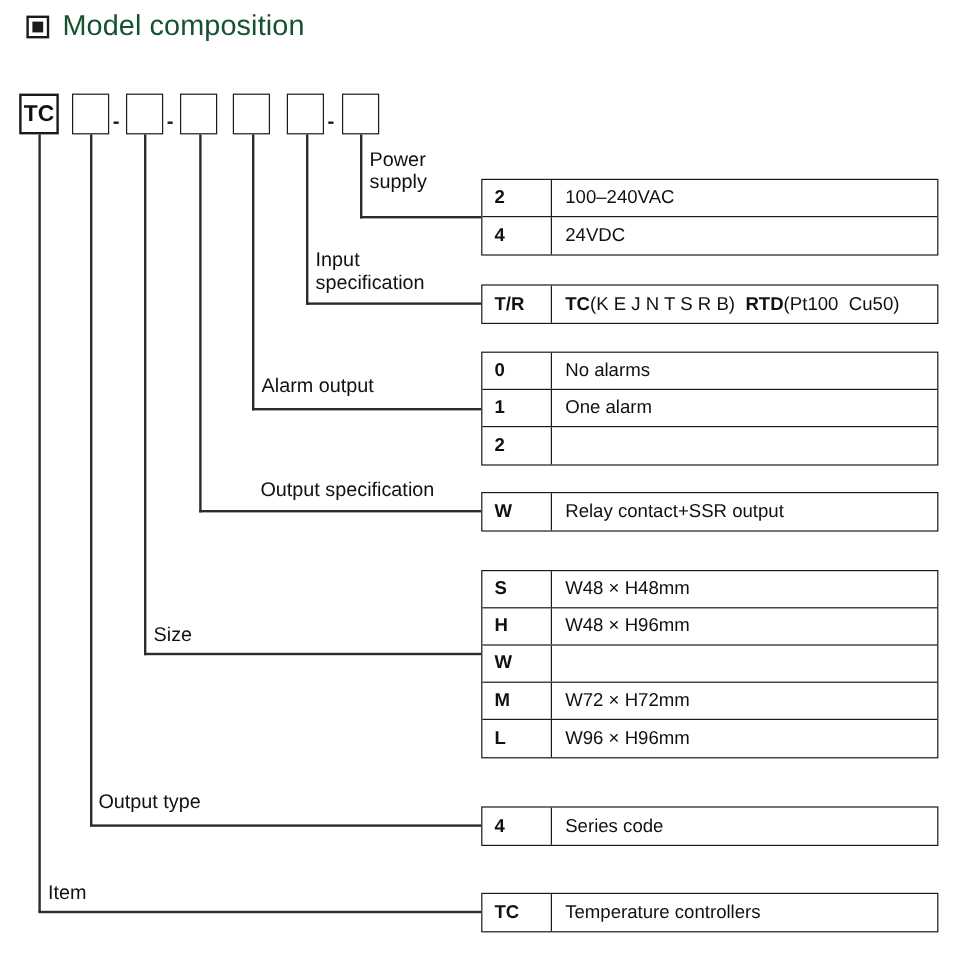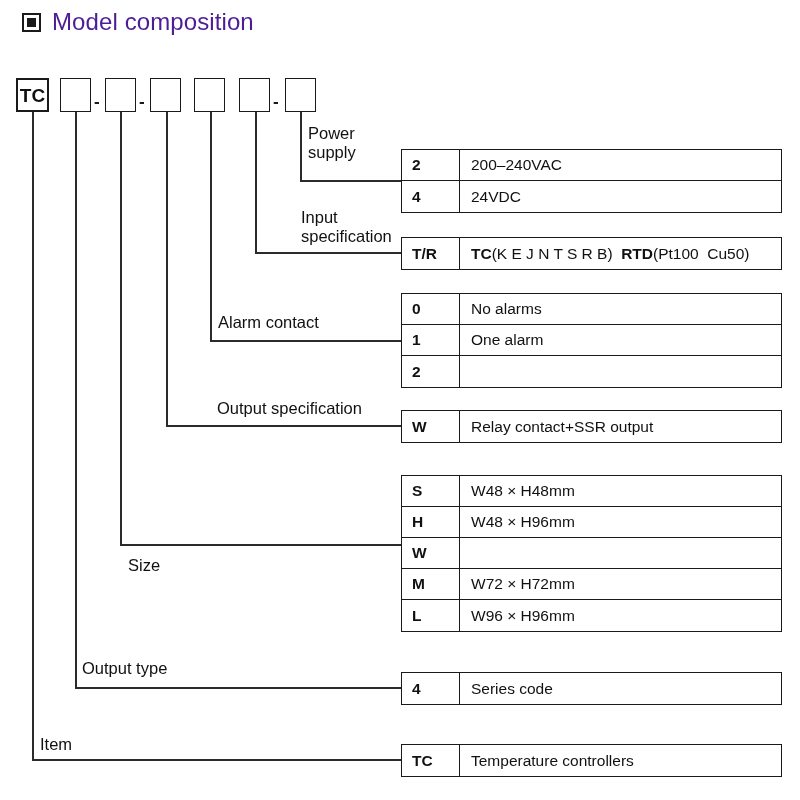--- a/index.html
+++ b/index.html
@@ -41,21 +41,21 @@
   .header-marker > i {
     display: block;
     width: 9px;
     height: 9px;
     background: #1a1a1a;
   }
   .header-title {
     font-size: 24px;
     font-weight: 400;
     letter-spacing: 0.1px;
-    color: #4c1d95;
+    color: #14532d;
     white-space: nowrap;
   }
 
   
   .code-box {
     position: absolute;
     box-sizing: border-box;
     border: 1.6px solid #1a1a1a;
     background: #ffffff;
     display: flex;
@@ -175,32 +175,32 @@
   <div class="hline" style="left:120px; top:544px; width:282px;"></div>
 
   <div class="vline" style="left:75px;  top:112px; height:576px;"></div>
   <div class="hline" style="left:75px;  top:687px; width:327px;"></div>
 
   <div class="vline" style="left:32px;  top:112px; height:648px;"></div>
   <div class="hline" style="left:32px;  top:759px; width:370px;"></div>
 
   <div class="caption" style="left:308px; top:124px;">Power
 supply</div>
-  <div class="caption" style="left:263px; top:208px;margin-left:38px;">Input
+  <div class="caption" style="left:263px; top:208px;">Input
 specification</div>
-  <div class="caption" style="left:218px; top:313px;">Alarm contact</div>
+  <div class="caption" style="left:218px; top:313px;">Alarm output</div>
   <div class="caption" style="left:173px; top:399px;margin-left:44px;">Output specification</div>
-  <div class="caption" style="left:128px; top:556px;">Size</div>
+  <div class="caption" style="left:128px; top:520px;">Size</div>
   <div class="caption" style="left:82px;  top:659px;">Output type</div>
   <div class="caption" style="left:40px;  top:735px;">Item</div>
 
   <div class="spec-table" style="left:401px; top:149px; width:381px;">
     <div class="spec-row">
       <div class="spec-code">2</div>
-      <div class="spec-desc">200–240VAC</div>
+      <div class="spec-desc">100–240VAC</div>
     </div>
     <div class="spec-row">
       <div class="spec-code">4</div>
       <div class="spec-desc">24VDC</div>
     </div>
   </div>
 
   <div class="spec-table" style="left:401px; top:237px; width:381px;">
     <div class="spec-row">
       <div class="spec-code">T/R</div>

